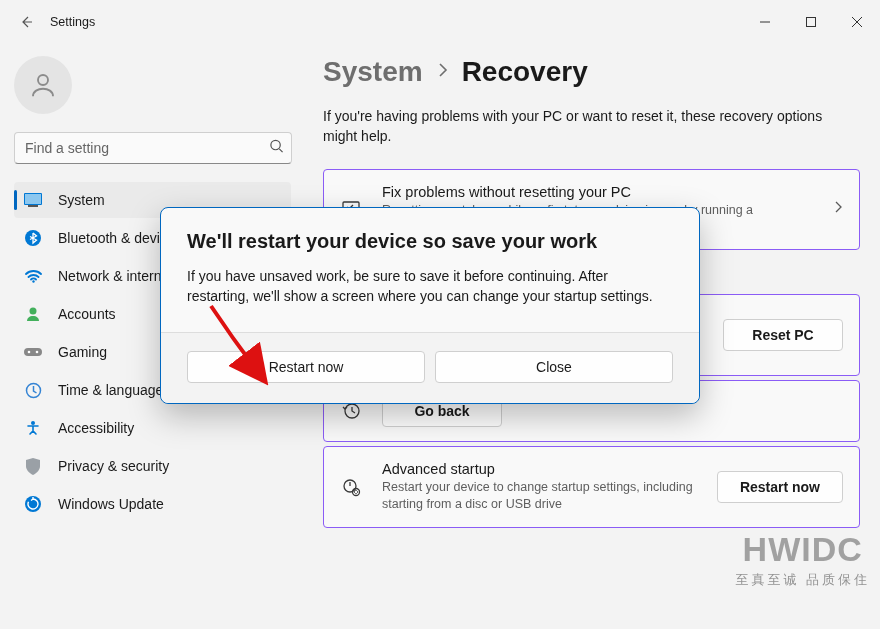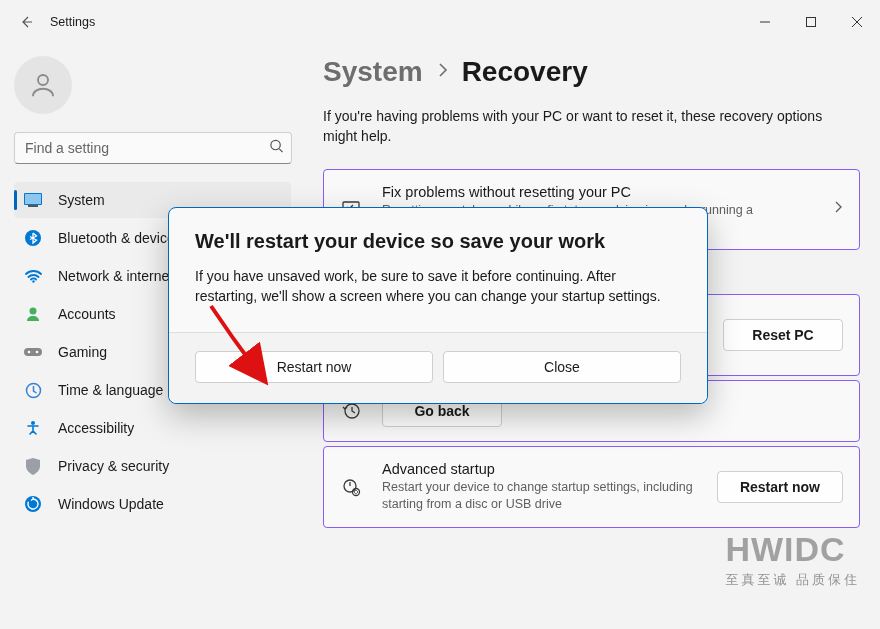--- a/index.html
+++ b/index.html
@@ -38,32 +38,32 @@
   .card-body { flex: 1; }
   .card-title { font-size: 14.5px; color: #1a1a1a; }
   .card-sub { font-size: 12.5px; color: #5e5e5e; line-height: 1.35; margin-top: 2px; }
   .card-action { border: 1px solid #cfcfcf; border-radius: 4px; background: #fefefe; padding: 7px 22px; font-size: 14px; cursor: pointer; color: #1a1a1a; min-width: 120px; text-align:center;font-weight:bold; }
   .chev { color: #5a5a5a; }
 
   .section-heading { font-size: 14.5px; font-weight: 600; color: #1a1a1a; margin: 20px 0 8px 2px; }
 
   
   .modal-overlay { position: absolute; inset: 0; display: flex; align-items: center; justify-content: center; pointer-events: none; }
-  .modal { pointer-events: auto; width: 540px; background: #f9f9f9; border: 1.5px solid #0067c0; border-radius: 8px; box-shadow: 0 12px 32px rgba(0,0,0,0.25); position: absolute; top: 207px; left: 168px; }
+  .modal { pointer-events: auto; width: 540px; background: #f9f9f9; border: 1.5px solid #0067c0; border-radius: 8px; box-shadow: 0 12px 32px rgba(0,0,0,0.25); position: absolute; top: 207px; left: 160px; }
   .modal-body { padding: 22px 26px 26px; }
   .modal-title { font-size: 20px; font-weight: 600; color: #1a1a1a; margin-bottom: 14px; }
   .modal-text { font-size: 14px; color: #1a1a1a; line-height: 1.4; }
   .modal-footer { border-top: 1px solid #ddd; padding: 18px 26px 20px; display: flex; gap: 10px; background: #f3f3f3; border-radius: 0 0 8px 8px; }
   .modal-btn { flex: 1; height: 32px; border: 1px solid #cfcfcf; border-radius: 4px; background: #fefefe; font-size: 14px; cursor: pointer; color: #1a1a1a; }
 
   
   .arrow-anno { position: absolute; left: 205px; top: 302px; width: 80px; height: 90px; pointer-events: none; z-index: 10; }
 
   
-  .watermark { position: absolute; right: 20px; bottom: 40px; text-align: left; pointer-events:none; }
+  .watermark { position: absolute; right: 10px; bottom: 40px; text-align: center; pointer-events:none; }
   .wm-big { font-size: 34px; font-weight: 800; color: rgba(80,80,80,0.5); letter-spacing: 1px; }
   .wm-small { font-size: 13px; color: rgba(80,80,80,0.6); letter-spacing: 3px; margin-top: 2px; }
 </style>
 </head>
 <body>
 
 <div class="titlebar">
   <div class="back-btn">
     <svg width="16" height="16" viewBox="0 0 16 16" fill="none" stroke="currentColor" stroke-width="1.2">
         <path d="M10 3 5 8l5 5M5 8h9"></path>

